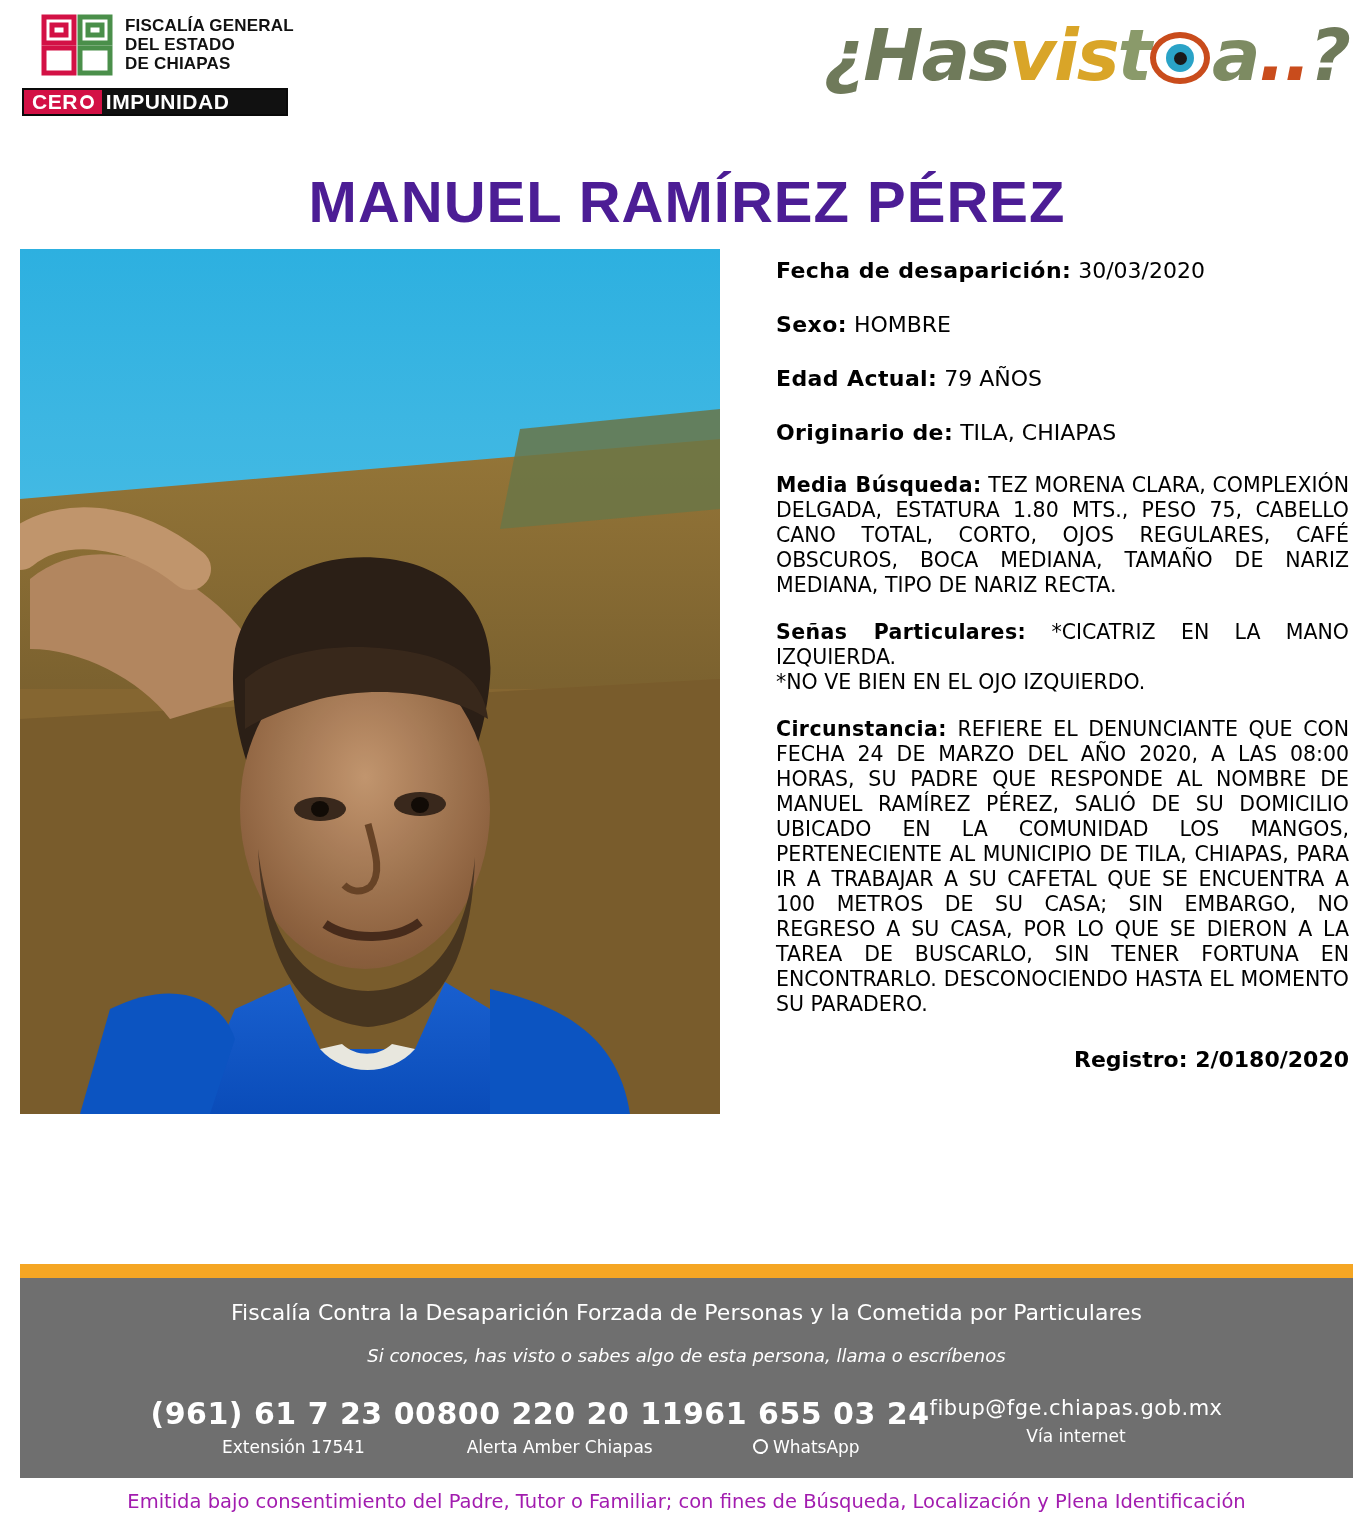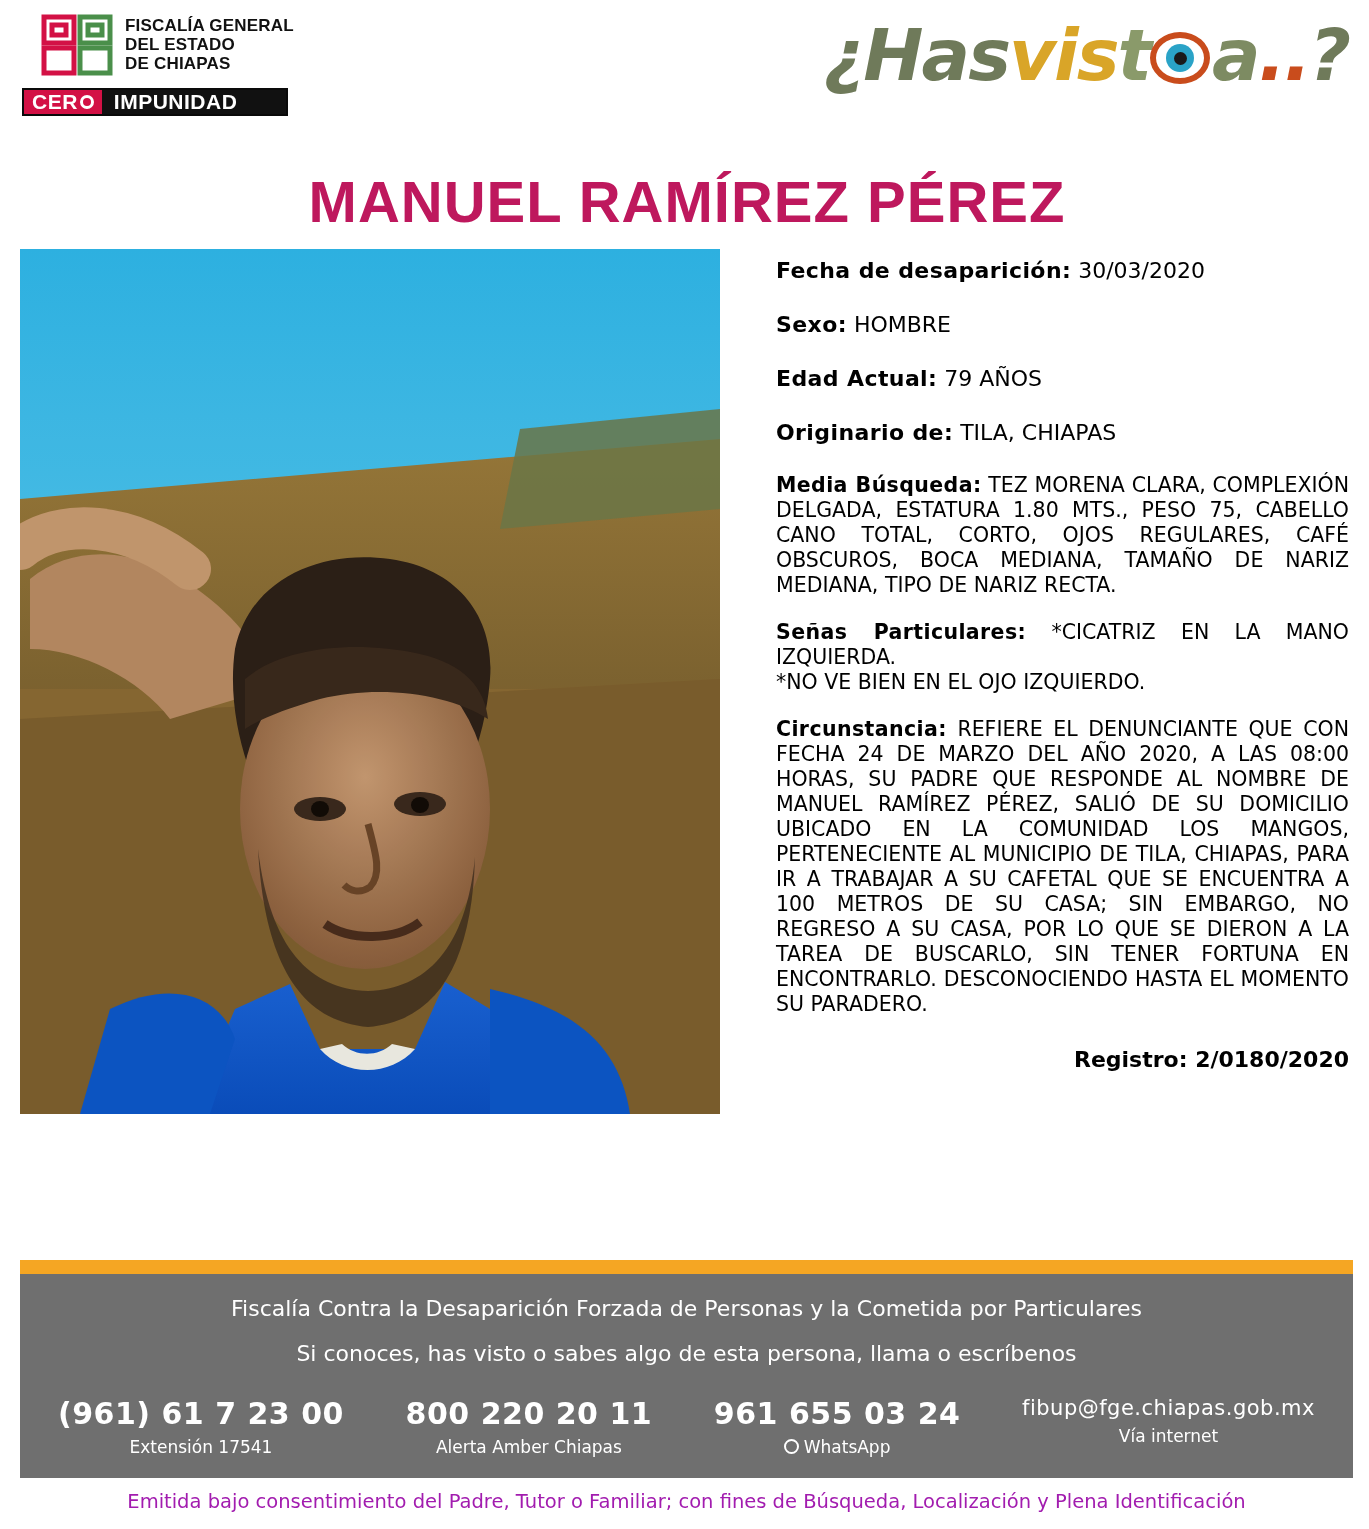--- a/index.html
+++ b/index.html
@@ -79,21 +79,21 @@
     background: #d31145;
   }
   .cero-black {
     background: #111;
     color: #fff;
     font-weight: bold;
     font-size: 21px;
     height: 100%;
     display: flex;
     align-items: center;
-    padding: 0 10px 0 12px;
+    padding: 0 10px 0 4px;
     letter-spacing: 0.5px;
     flex: 1;
   }
 
   .has-visto {
     position: absolute;
     right: 20px;
     top: 16px;
     font-family: "DejaVu Sans", sans-serif;
     font-weight: bold;
@@ -140,21 +140,21 @@
   .hv-qm { color: #6f7a5a; }
 
   
   .person-name {
     text-align: center;
     font-family: "Liberation Sans", sans-serif;
     font-weight: bold;
     font-size: 58px;
     letter-spacing: 1px;
     margin: 18px 0 14px 5px;
-    color: #be185d;
+    color: #4c1d95;
   }
 
   
   .content {
     display: flex;
     padding: 0 20px;
     align-items: flex-start;
   }
   .photo {
     width: 700px;
@@ -209,27 +209,28 @@
     color: #fff;
     padding: 22px 10px 14px 10px;
     text-align: center;
   }
   .footer-line1 {
     font-size: 22px;
     margin-bottom: 20px;
     font-family: "DejaVu Sans", sans-serif;
   }
   .footer-line2 {
-    font-size: 22px;
+    font-size: 18px;
     margin-bottom: 30px;
     font-family: "DejaVu Sans", sans-serif;
+    font-style: italic;
   }
   .contacts {
     display: flex;
-    justify-content: space-between;
+    justify-content: center;
     align-items: flex-start;
     padding: 0 28px 6px 28px;
   }
   .contact { text-align: center; }
   .contact .num {
     font-family: "DejaVu Sans", sans-serif;
     font-weight: bold;
     font-size: 30px;
     letter-spacing: 0.5px;
   }

